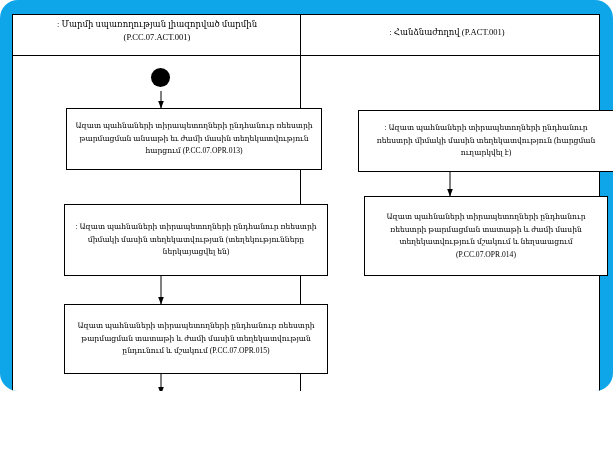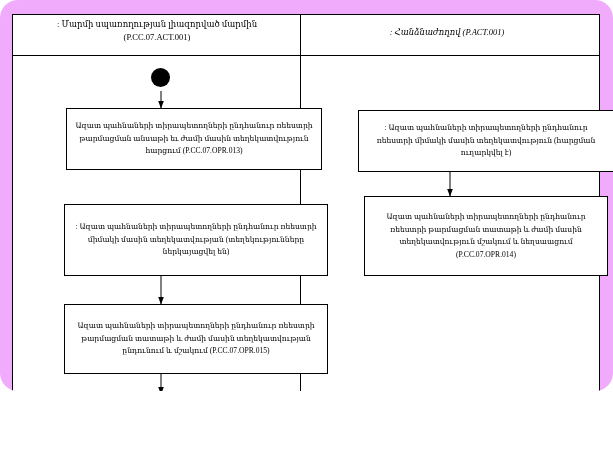--- a/index.html
+++ b/index.html
@@ -9,21 +9,21 @@
   }
   body {
     font-family: "Liberation Serif", "DejaVu Serif", serif;
     color: #000000;
   }
   #canvas {
     position: relative;
     width: 613px;
     height: 391px;
     overflow: hidden;
-    background: #f0abfc;
+    background: #0ea5e9;
     border-radius: 18px;
   }
   .frame {
     position: absolute;
     left: 12px;
     top: 14px;
     width: 588px;
     height: 434px;
     border: 1px solid #000000;
     box-sizing: border-box;
@@ -54,21 +54,20 @@
   }
   .lane-title-left {
     left: 30px;
     top: 18px;
     width: 254px;
   }
   .lane-title-right {
     left: 320px;
     top: 26px;
     width: 254px;
-    font-style: italic;
   }
   .node {
     position: absolute;
     border: 1px solid #000000;
     background: #ffffff;
     box-sizing: border-box;
     display: flex;
     align-items: center;
     justify-content: center;
     text-align: center;

